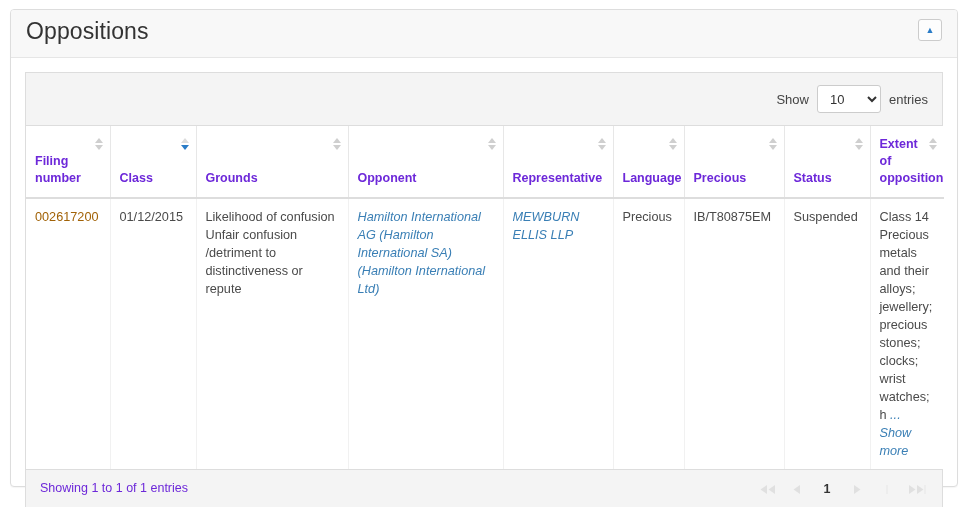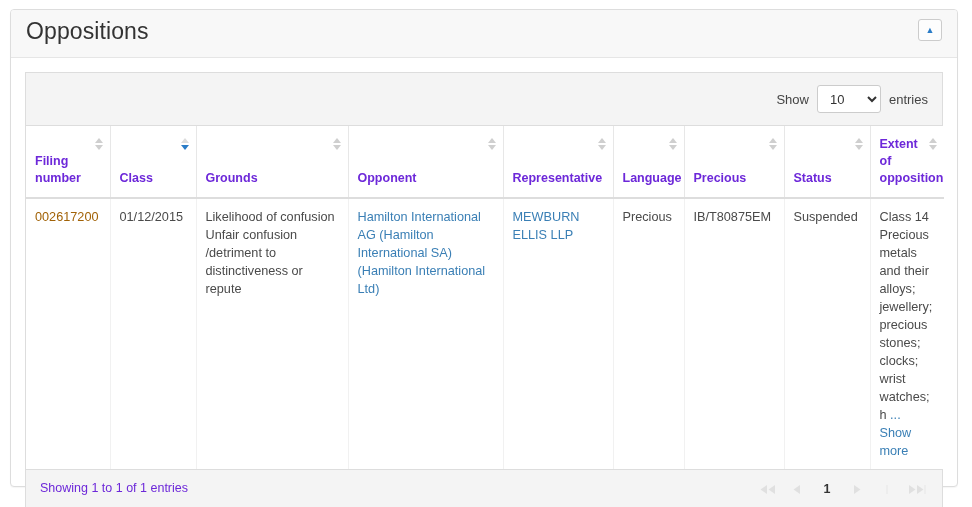--- a/index.html
+++ b/index.html
@@ -167,20 +167,21 @@
   }
   table.dt tbody td:last-child { border-right: none; }
 
   a.lnk {
     color: #a16207;
     text-decoration: none;
     cursor: pointer;
   }
   a.lnk.blue {
     color: #3a7fb5;
+    font-style: italic;
   }
 
   .dt-bottom {
     background: #f4f4f4;
     border-top: 1px solid #dddddd;
     height: 39px;
     position: relative;
   }
   .dt-info {
     position: absolute;

